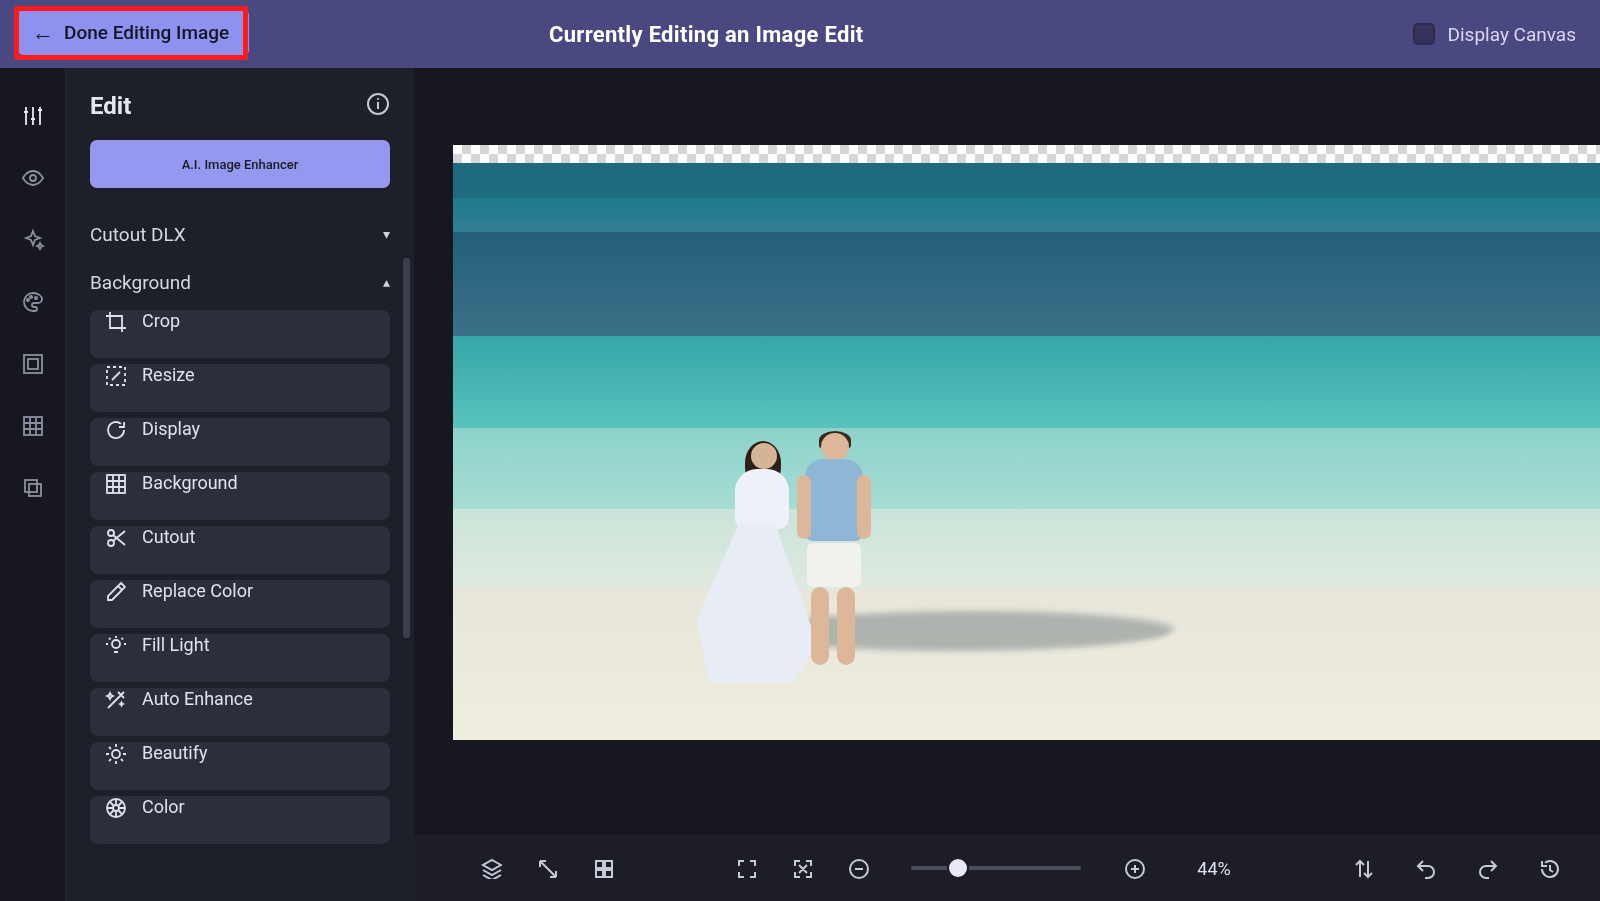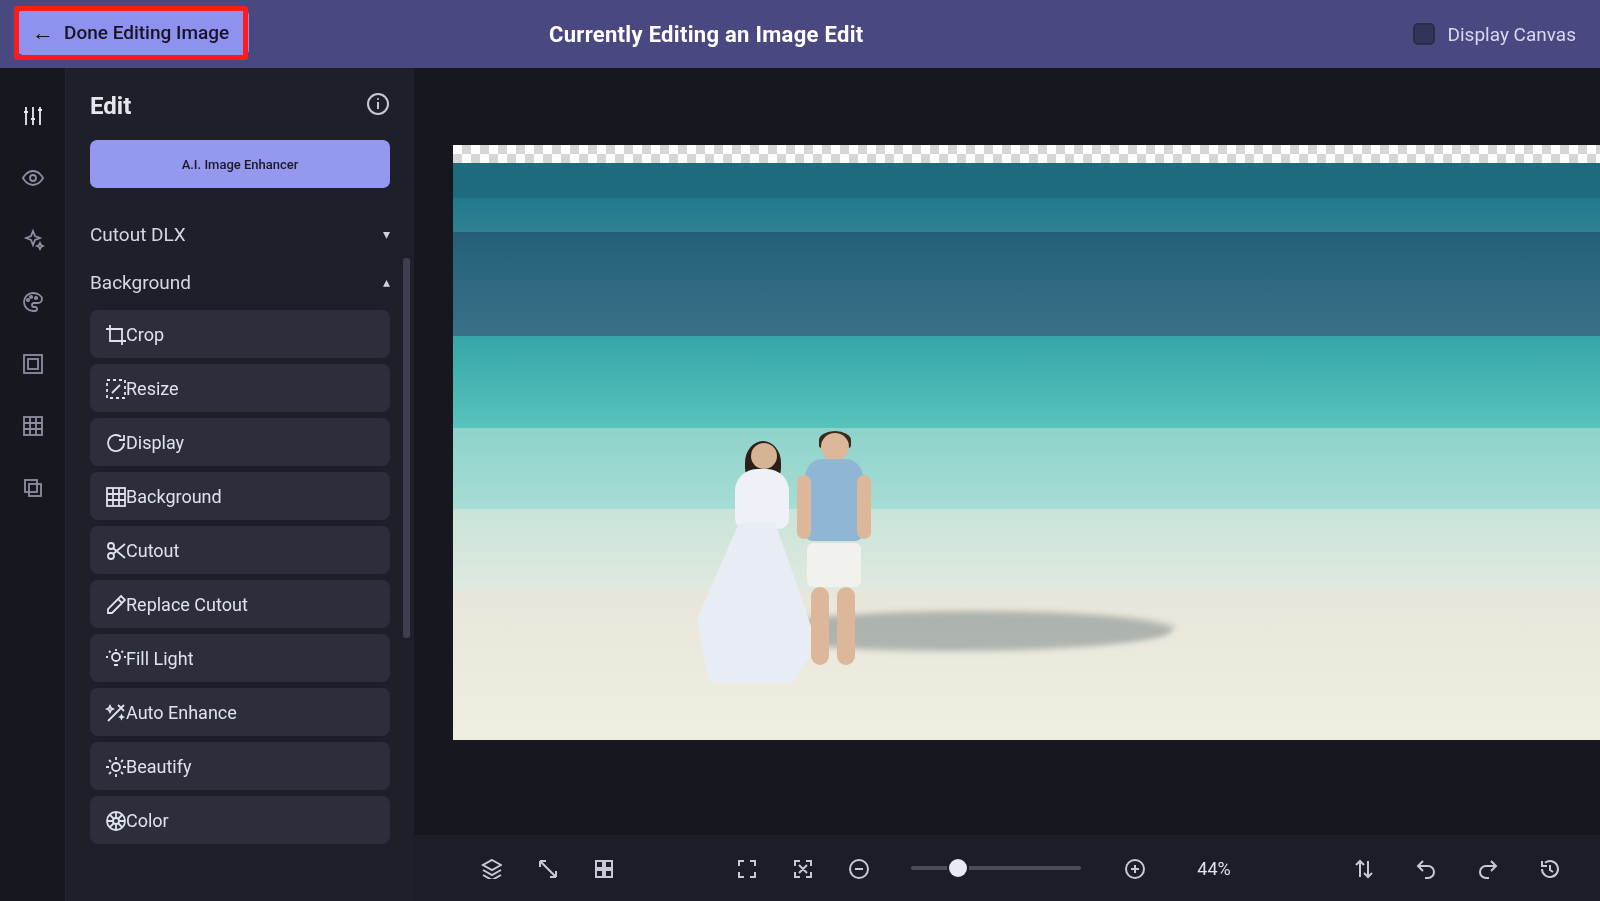--- a/index.html
+++ b/index.html
@@ -151,22 +151,21 @@
     flex-direction:column;
     gap:6px;
     padding:4px 24px 10px 24px;
     overflow:hidden;
   }
   .tool {
     background:#2c2e3b;
     height:48px;
     border-radius:8px;
     display:flex;
-    align-items:center;
-    gap:0;
+    gap:16px;
     padding:0 14px;
     color:#dfe1ee;
     font-size:18px;
     cursor:pointer;
   }
   .tool .ticon { width:22px; height:22px; display:flex; align-items:center; justify-content:center; }
   .tool svg { width:22px; height:22px; stroke:currentColor; fill:none; stroke-width:1.8; }
 
   .panel-scroll {
     position:absolute;
@@ -424,21 +423,21 @@
             </svg>
           </span>
         <span>Cutout</span>
       </div>
       <div class="tool">
         <span class="ticon">
             <svg>
               <path d="M17 3l4 4-3 3-4-4zM14 6L4 16v4h4L18 10"></path>
             </svg>
           </span>
-        <span>Replace Cutout</span>
+        <span>Replace Color</span>
       </div>
       <div class="tool">
         <span class="ticon">
             <svg>
               <circle cx="12" cy="10" r="4"></circle>
               <path d="M10 18h4M12 2v2M4 10H2M22 10h-2M5 4l1.5 1.5M19 4l-1.5 1.5"></path>
             </svg>
           </span>
         <span>Fill Light</span>
       </div>

